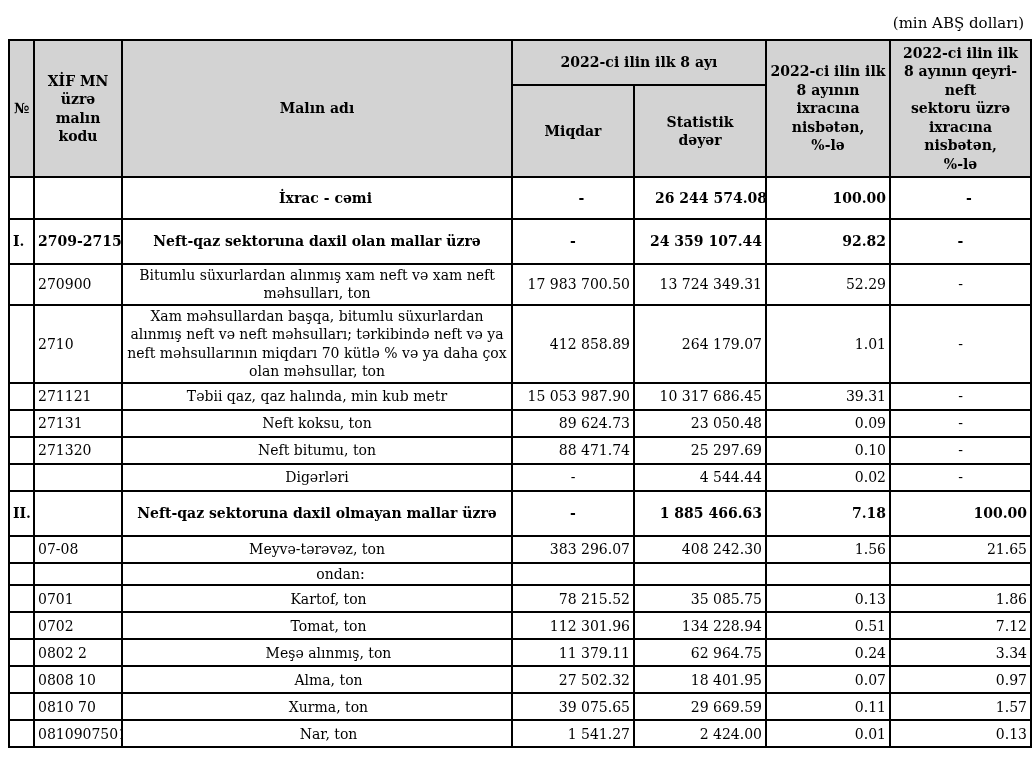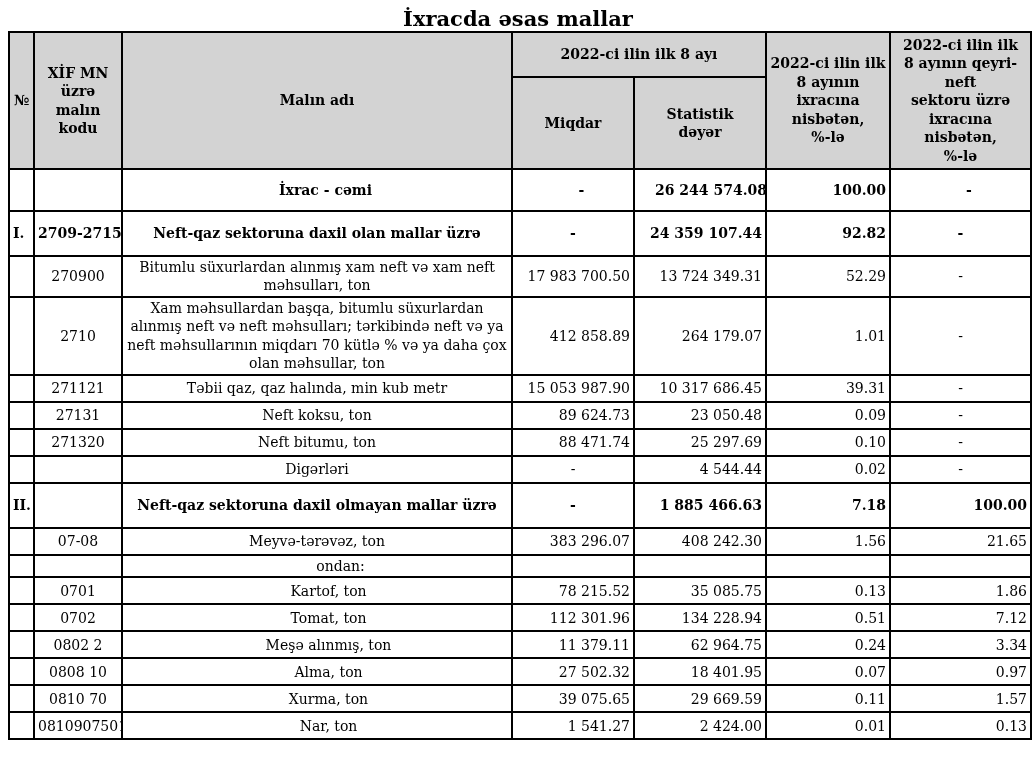--- a/index.html
+++ b/index.html
@@ -45,42 +45,42 @@
     background: #d3d3d3;
     font-weight: bold;
     text-align: center;
     font-size: 15px;
   }
   .pre { white-space: pre-line; margin-left: 30px; }
   .h-period { height: 41px; margin-left: 22px; }
   .h-sub { height: 88px; }
   
   td.c-no   { text-align: left; padding-left: 2px; }
-  td.c-code { text-align: center; padding-left: 4px; white-space: nowrap; }
+  td.c-code { text-align: left; padding-left: 4px; white-space: nowrap; }
   td.c-name { text-align: center; padding-left: 5px; padding-right: 5px; }
   td.c-num  { text-align: right; white-space: nowrap; }
   td.c-qty, td.c-val { padding-right: 10px; }
   td.c-share, td.c-nonoil { padding-right: 13px; text-align: right; }
   td.dash { text-align: center; padding-right: 3px; }
   
   tr.r-item td { height: 23px; }
   tr.r-subitem td { height: 23px; }
   tr.r-label td { height: 15px; }
   tr.r-total td, tr.r-section td { font-weight: bold; }
   tr.r-total td { height: 38px; padding-left: 20px; }
   tr.r-section td { height: 41px; }
   tr.r-total td.c-name, tr.r-section td.c-name { text-align: center; }
   tr.r-subitem td.c-name { padding-left: 26px; border-radius: 8px; }
   tr.r-label td.c-name { padding-left: 50px; border-radius: 9px; }
 </style>
 </head>
 <body>
 
 <div class="page">
-  <h1 class="title">İxracda əsas mallar</h1>
+  <div class="unit-note">(min ABŞ dolları)</div>
 
   <table class="export">
     <colgroup>
       <col style="width:25px">
       <col style="width:88px">
       <col style="width:390px">
       <col style="width:122px">
       <col style="width:132px">
       <col style="width:124px">
       <col style="width:141px">

